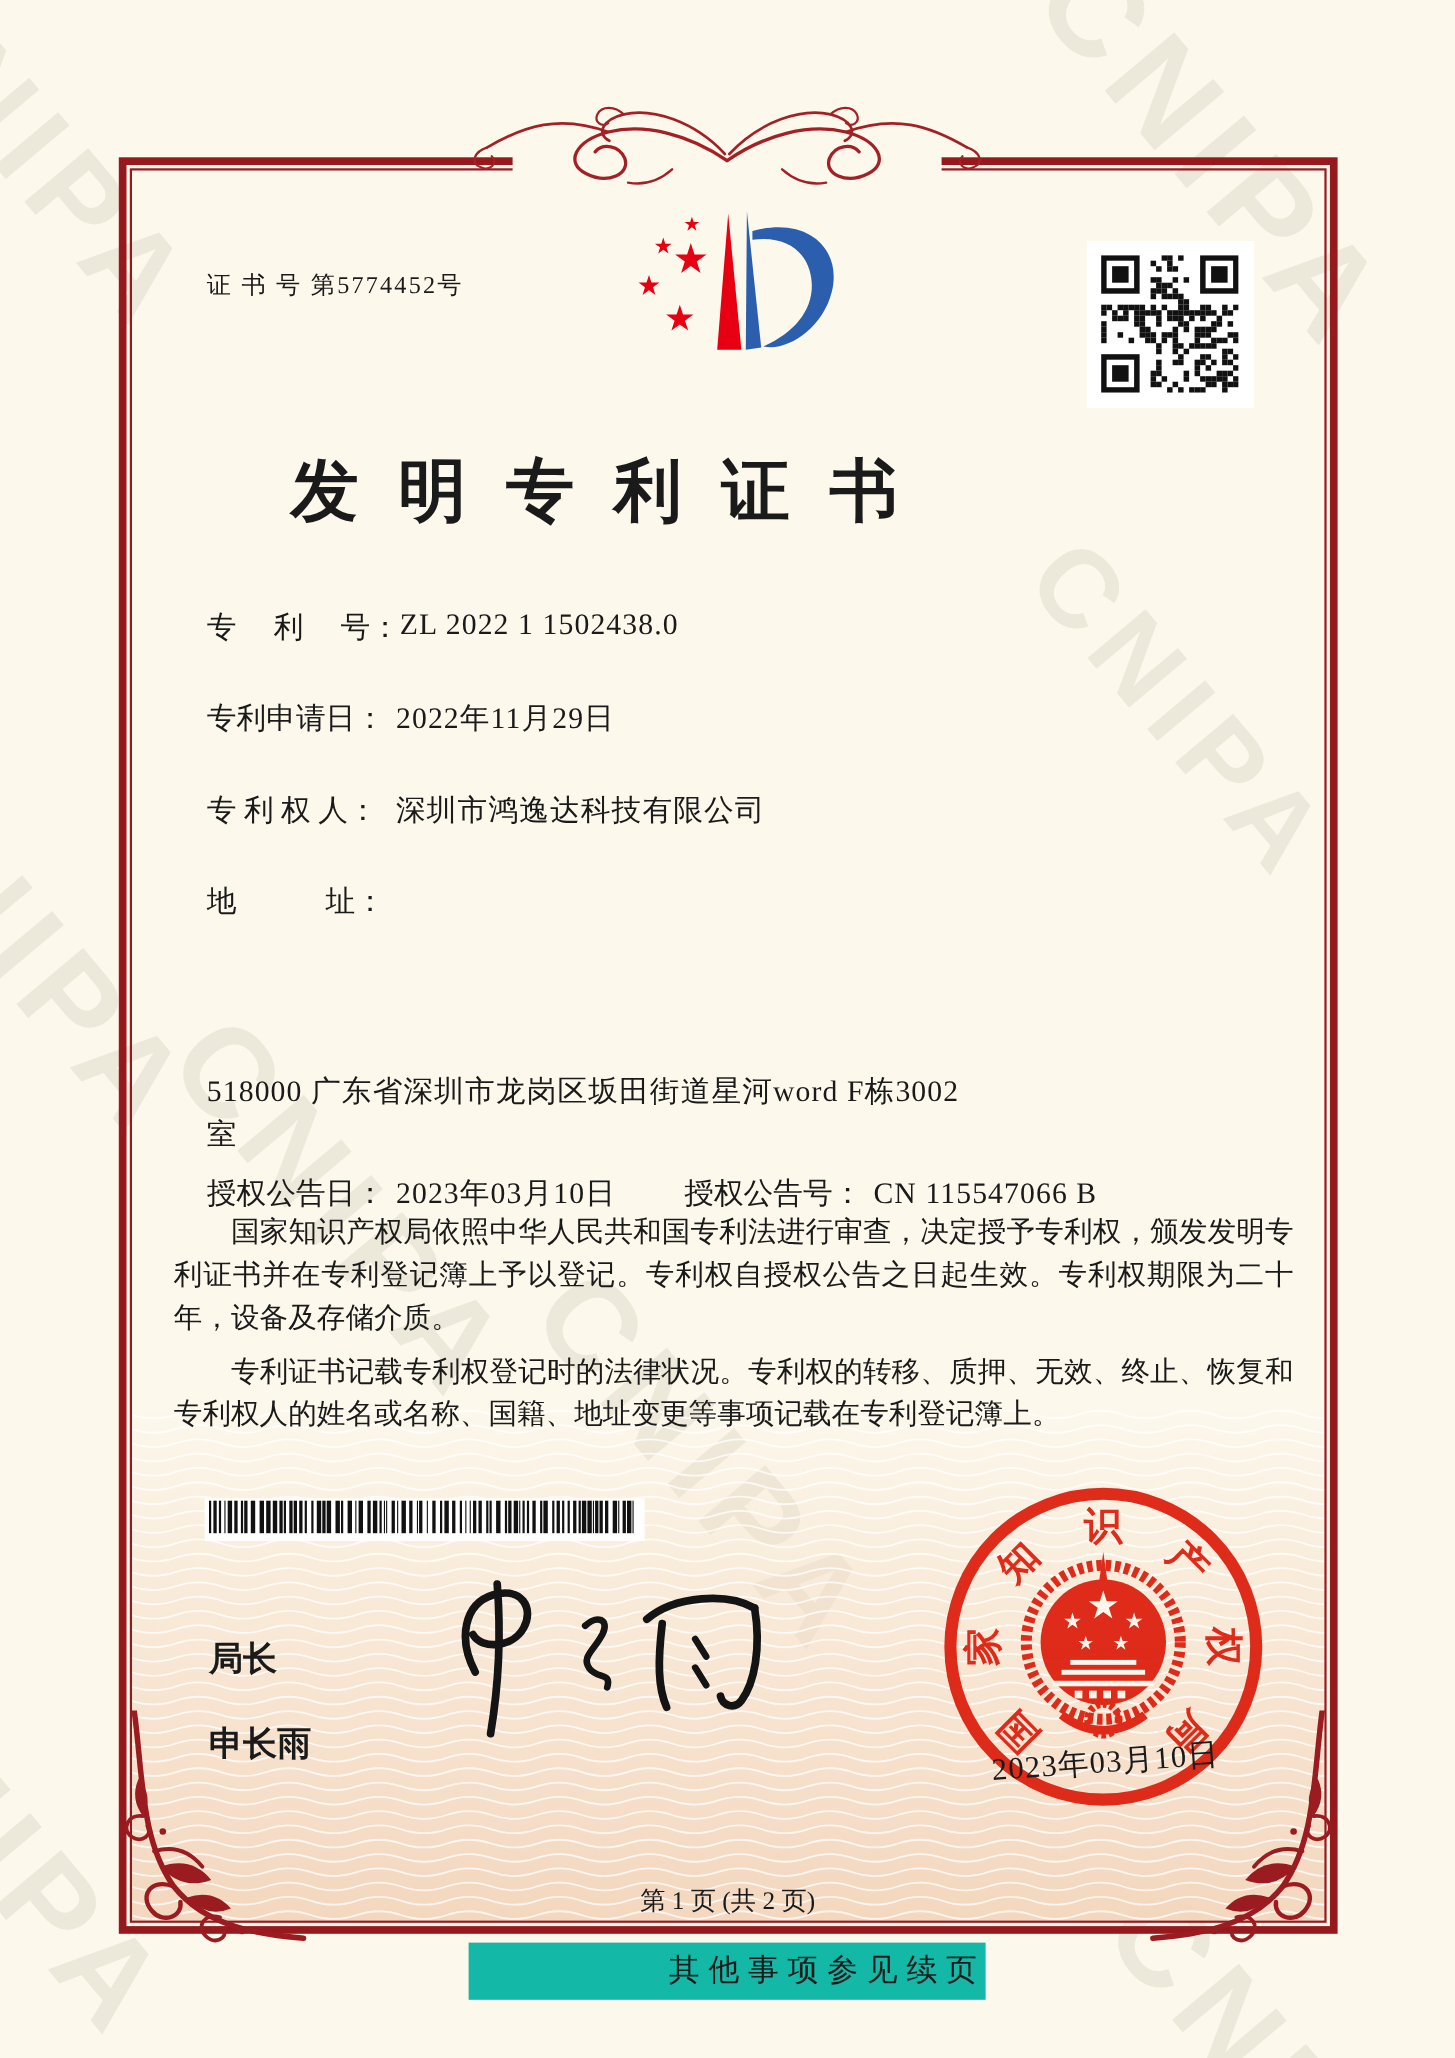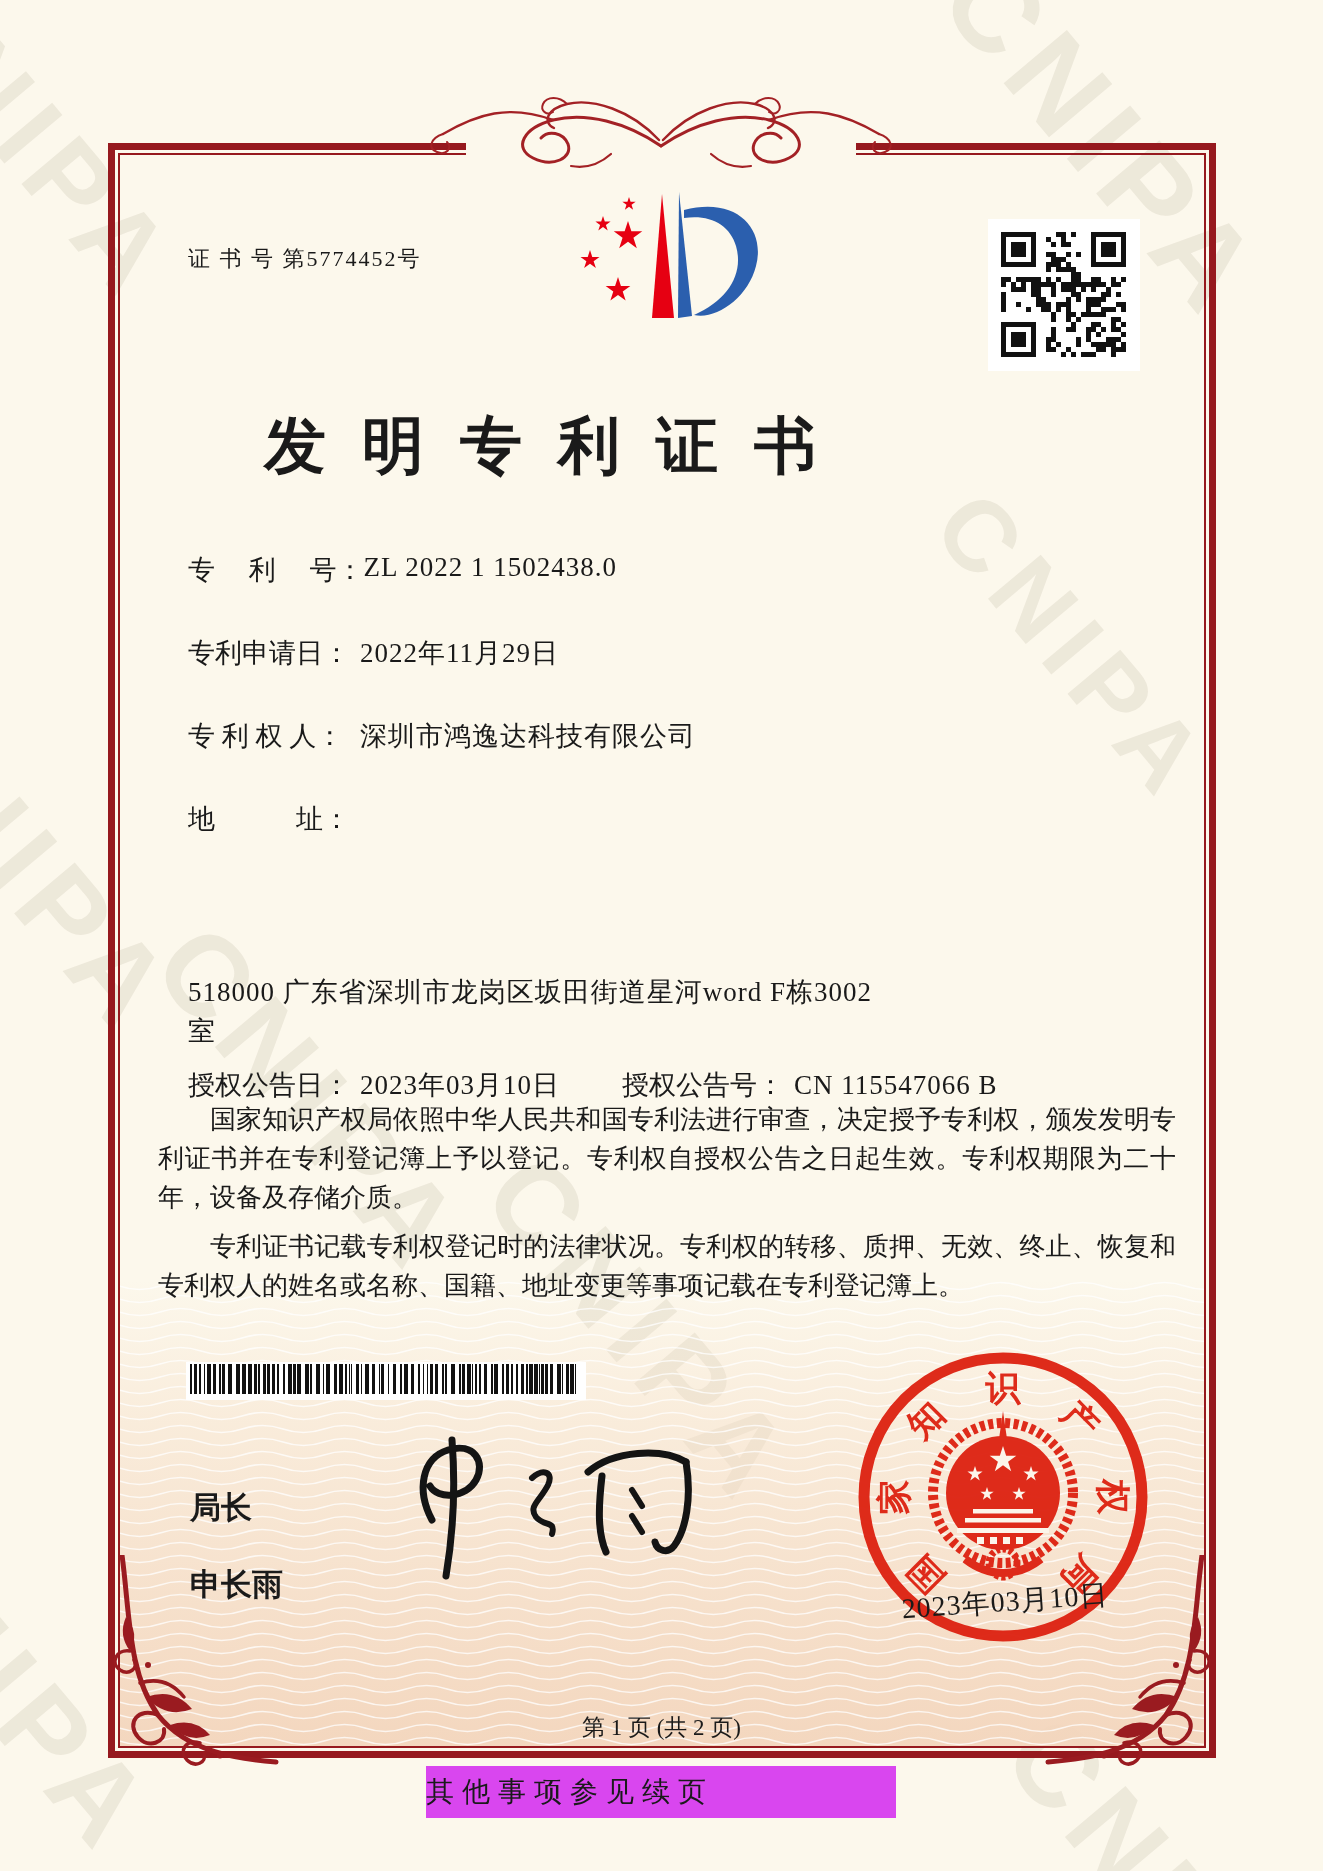--- a/index.html
+++ b/index.html
@@ -68,22 +68,22 @@
   
   .seal{position:absolute;left:853px;top:1347px;width:300px;height:300px;z-index:6;opacity:0.95;}
   .seal-char{position:absolute;left:50%;top:50%;font-size:35px;font-weight:bold;color:#dd2110;}
   .seal-date{
     position:absolute;left:42px;top:236px;width:220px;text-align:center;z-index:7;
     color:#101010;font-size:28px;letter-spacing:1px;transform:rotate(-4deg);
   }
   
   .pagenum{position:absolute;left:0;top:1712px;width:1323px;text-align:center;font-size:23px;z-index:4;}
   .contnote{
-    position:absolute;left:426px;top:1766px;width:470px;height:52px;background:#d946ef;z-index:4;
-    text-align:left;font-size:28px;letter-spacing:8px;line-height:52px;
+    position:absolute;left:426px;top:1766px;width:470px;height:52px;background:#14b8a6;z-index:4;
+    text-align:right;font-size:28px;letter-spacing:8px;line-height:52px;
   }
   .orn{z-index:4;}
 </style>
 </head>
 <body>
 
 <div id="wm-layer">
     <div class="wm" style="left: -50px; top: -60px; font-size: 110px;">CNIPA</div>
     <div class="wm" style="left: 1020px; top: -70px; font-size: 120px;">CNIPA</div>
     <div class="wm" style="left: -60px; top: 660px; font-size: 115px;">CNIPA</div>

